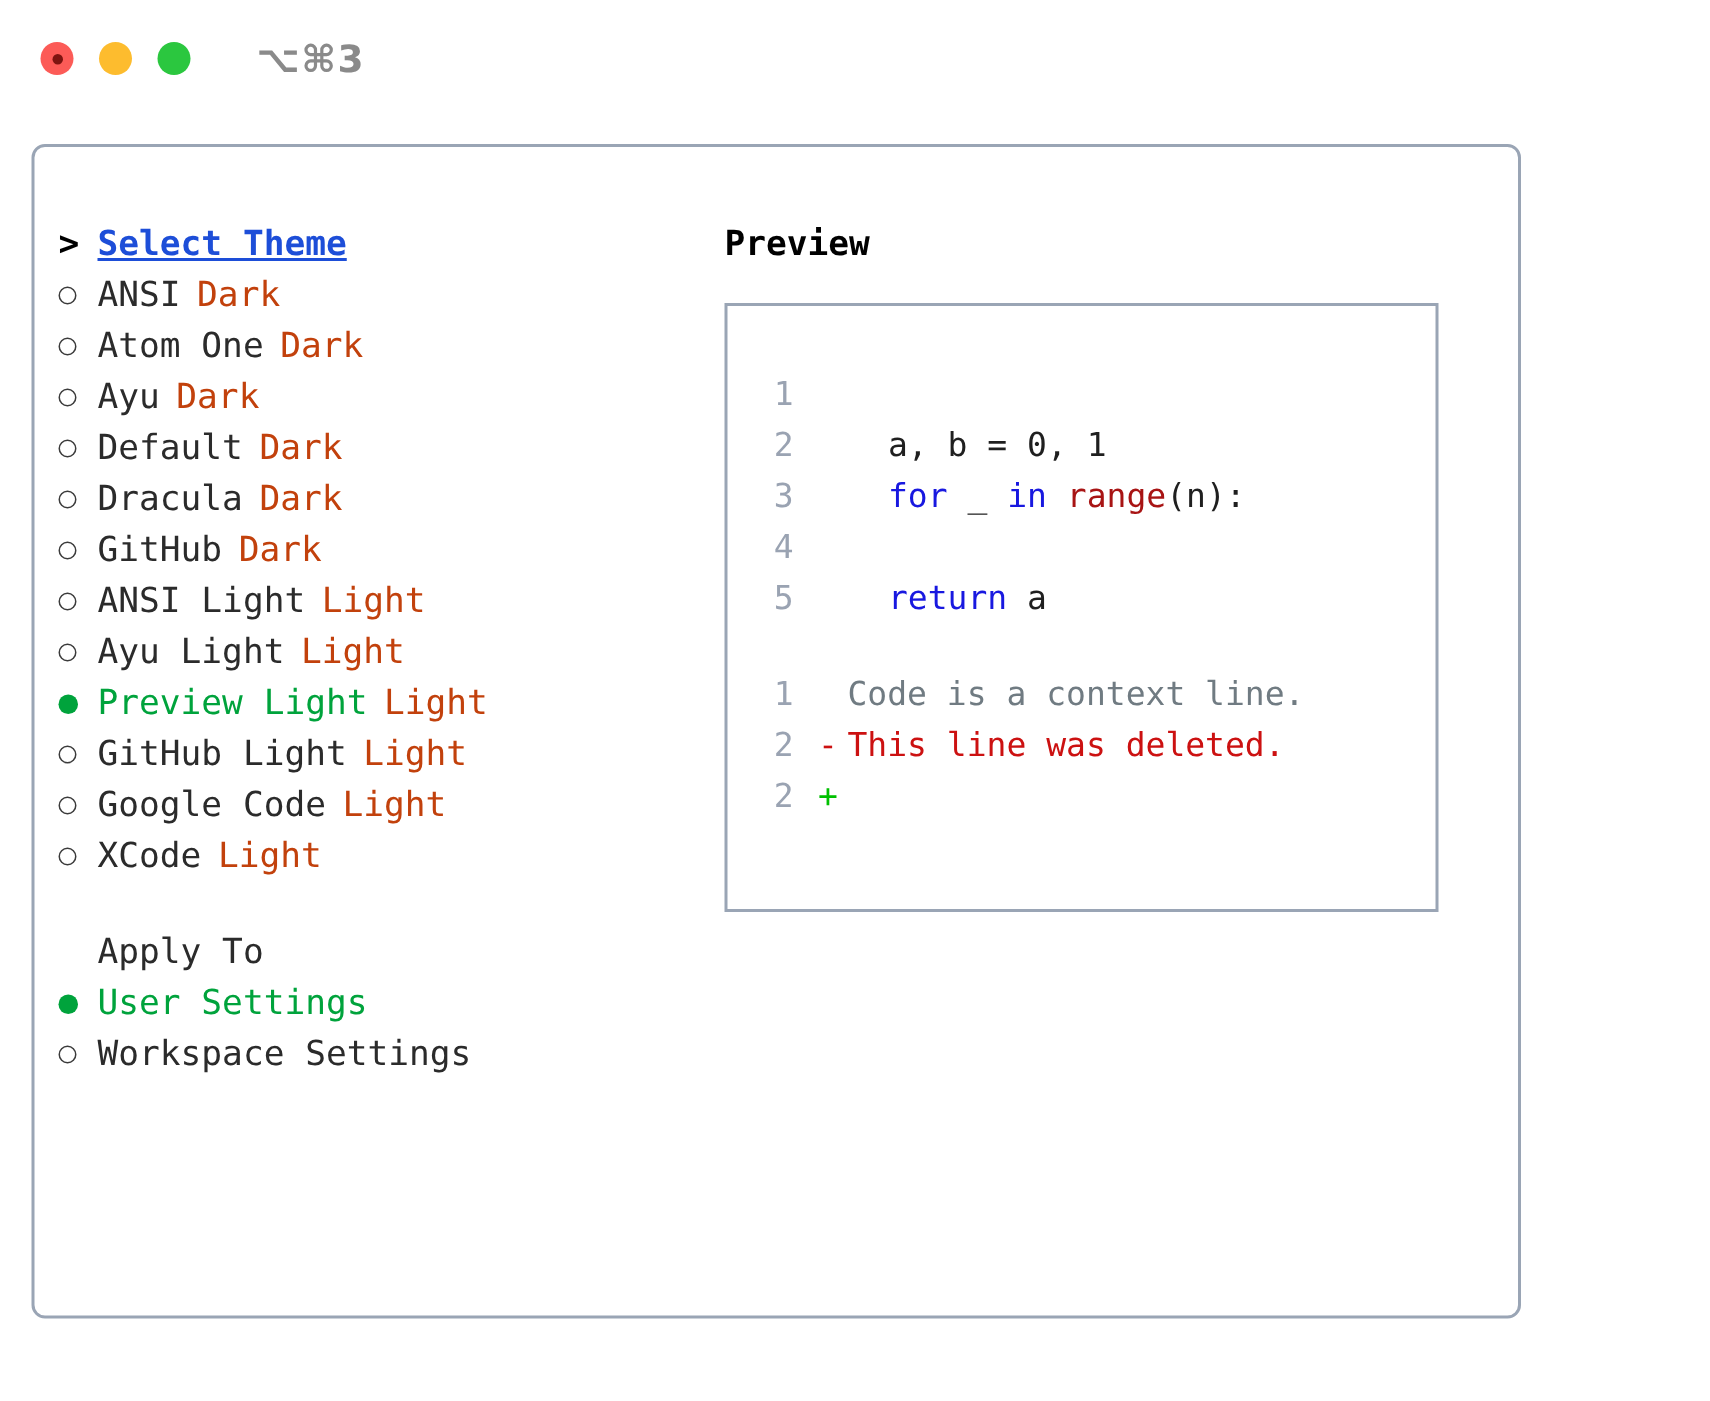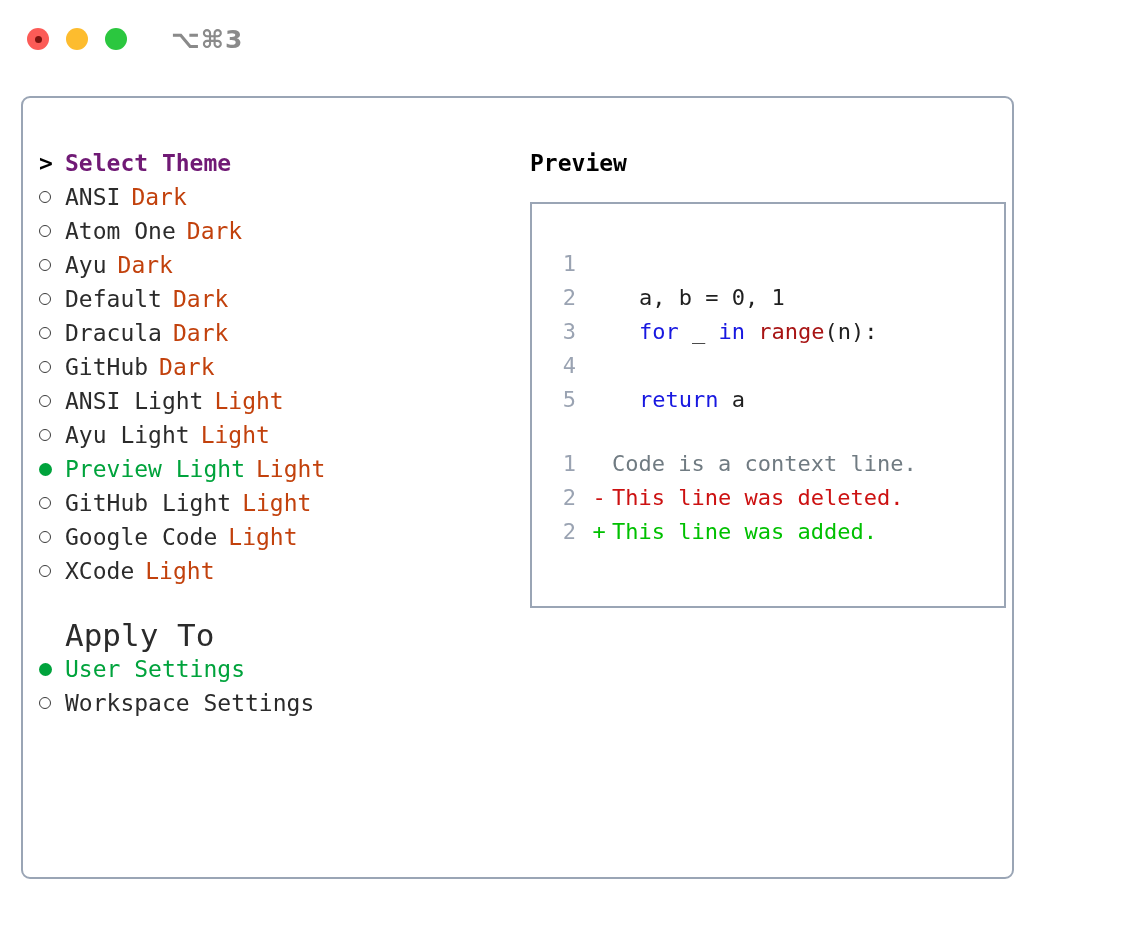--- a/index.html
+++ b/index.html
@@ -122,47 +122,48 @@
     color: #000000;
     font-weight: bold;
   }
   .label {
     color: #2b2b2b;
   }
   .label.selected {
     color: #00a33c;
   }
   .label.header {
-    color: #701a75;
+    color: #1d4ed8;
     font-weight: bold;
+    text-decoration: underline;
   }
   .tag {
     color: #c2410c;
     margin-left: 11px;
   }
   .section-title {
     height: 34px;
     display: flex;
     align-items: center;
-    font-size: 31px;
+    font-size: 23px;
     color: #2b2b2b;
     padding-left: 26px;
   }
   .spacer-lg { height: 30px; }
   .spacer-md { height: 22px; }
   .hint {
     font-size: 23px;
     color: #9aa3b2;
     line-height: 34px;
     width: 400px;
   }
   
   .right-col {
     position: absolute;
-    left: 507px;
+    left: 460px;
     top: 48px;
     width: 490px;
   }
   .preview-title {
     font-size: 23px;
     font-weight: bold;
     color: #000000;
     height: 34px;
     display: flex;
     align-items: center;
@@ -348,20 +349,20 @@
               <div class="codeline"><span class="lineno">1</span></div>
               <div class="codeline"><span class="lineno">2</span><span class="code-text"><span class="plain">    a, b = 0, 1</span></span></div>
               <div class="codeline"><span class="lineno">3</span><span class="code-text"><span class="plain">    </span><span class="kw">for</span><span class="plain"> _ </span><span class="kw">in</span><span class="plain"> </span><span class="fn">range</span><span class="plain">(n):</span></span></div>
               <div class="codeline"><span class="lineno">4</span></div>
               <div class="codeline"><span class="lineno">5</span><span class="code-text"><span class="plain">    </span><span class="kw">return</span><span class="plain"> a</span></span></div>
             </div>
           <div class="diff-gap"></div>
           <div id="diff-lines">
               <div class="codeline"><span class="lineno">1</span><span class="diff-mark ctx"> </span><span class="ctx">Code is a context line.</span></div>
               <div class="codeline"><span class="lineno">2</span><span class="diff-mark del">-</span><span class="del">This line was deleted.</span></div>
-              <div class="codeline"><span class="lineno">2</span><span class="diff-mark add">+</span><span class="add">This line was added.</span></div>
+              <div class="codeline"><span class="lineno">2</span><span class="diff-mark add">+</span></div>
             </div>
         </div>
       </div>
 
     </div>
   </div>
 </div>
 
 </body></html>

